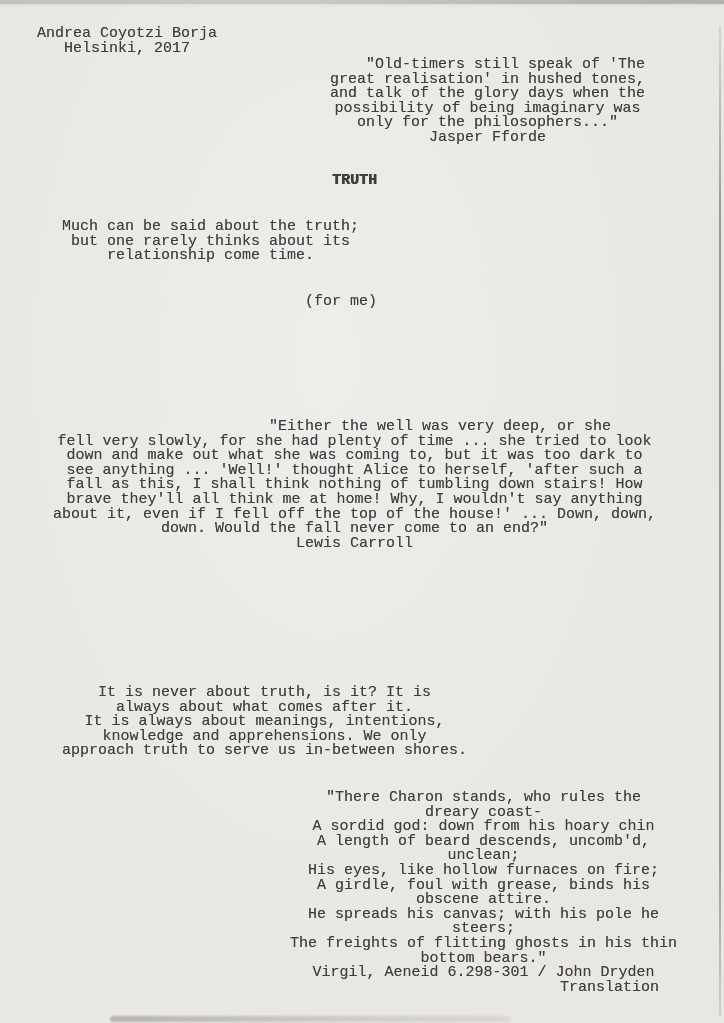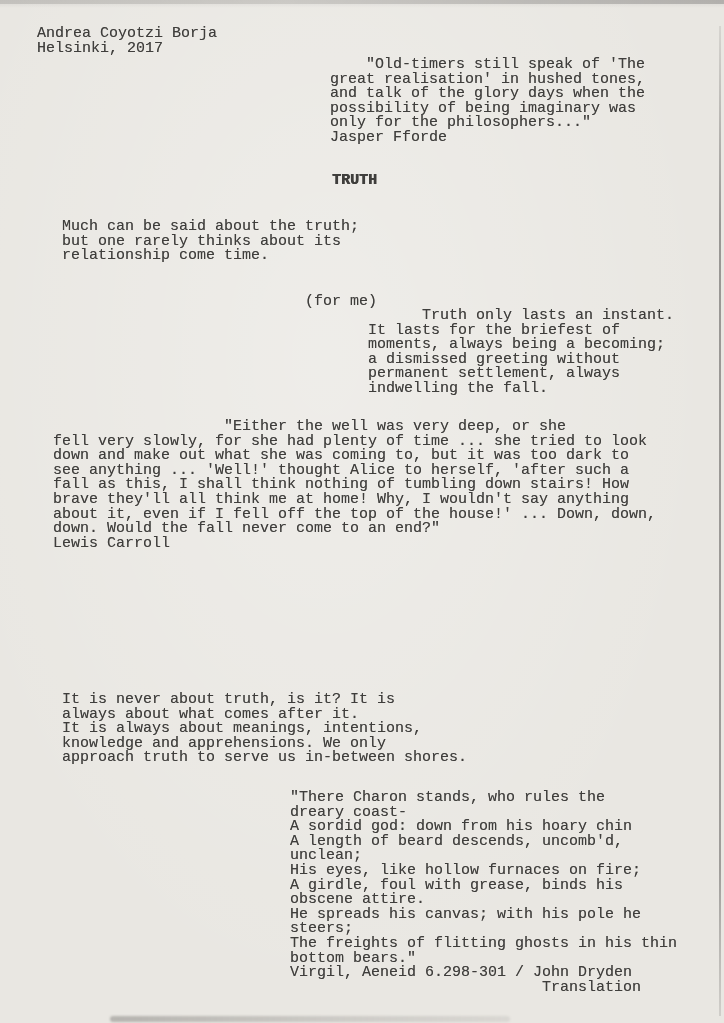--- a/index.html
+++ b/index.html
@@ -8,20 +8,21 @@
     width:724px;height:1023px;
     background:#e9e7e2;
     background-image:
       radial-gradient(ellipse at 45% 35%, rgba(255,255,255,0.25), rgba(0,0,0,0) 70%),
       linear-gradient(180deg, rgba(180,178,174,0.35) 0px, rgba(233,231,226,0) 8px);
     overflow:hidden;
     font-family:"Liberation Mono","DejaVu Sans Mono",monospace;
     font-size:15px;
     line-height:14.6px;
     color:#3f3e3c;
+    text-align:center;
   }
   .tw{
     position:absolute;
     white-space:pre;
     letter-spacing:0;
     text-shadow:0 0 0.6px rgba(64,62,60,0.55);
   }
   .top-edge{
     position:absolute;top:0;left:0;width:724px;height:4px;
     background:linear-gradient(90deg,#bdbbb7 0%,#c6c4c0 40%,#b3b1ae 75%,#a8a6a3 100%);
@@ -38,21 +39,21 @@
     border-radius:3px;
   }
   .b-author{left:37px;top:27px;}
   .b-fforde{left:330px;top:58px;}
   .b-title{left:332px;top:174px;font-weight:bold;text-shadow:0.5px 0 0 #3f3e3c,0 0 0.6px rgba(64,62,60,0.6);}
   .b-para1{left:62px;top:220px;}
   .b-forme{left:305px;top:295px;}
   .b-instant{left:368px;top:309px;}
   .b-carroll{left:53px;top:420px;}
   .b-para2{left:62px;top:583px;}
-  .b-para3{left:62px;top:686px;margin-top:7px;}
+  .b-para3{left:62px;top:686px;}
   .b-virgil{left:290px;top:791px;}
 </style>
 </head>
 <body>
 
 <div class="page">
   <div class="top-edge"></div>
   <div class="right-edge"></div>
   <div class="bottom-smudge"></div>
 
@@ -62,26 +63,20 @@
 great realisation' in hushed tones,
 and talk of the glory days when the
 possibility of being imaginary was
 only for the philosophers..."
 Jasper Fforde</div>
   <div class="tw b-title">TRUTH</div>
   <div class="tw b-para1">Much can be said about the truth;
 but one rarely thinks about its
 relationship come time.</div>
   <div class="tw b-forme">(for me)</div>
-  <div class="tw b-instant">      Truth only lasts an instant.
-It lasts for the briefest of
-moments, always being a becoming;
-a dismissed greeting without
-permanent settlement, always
-indwelling the fall.</div>
   <div class="tw b-carroll">                   "Either the well was very deep, or she
 fell very slowly, for she had plenty of time ... she tried to look
 down and make out what she was coming to, but it was too dark to
 see anything ... 'Well!' thought Alice to herself, 'after such a
 fall as this, I shall think nothing of tumbling down stairs! How
 brave they'll all think me at home! Why, I wouldn't say anything
 about it, even if I fell off the top of the house!' ... Down, down,
 down. Would the fall never come to an end?"
 Lewis Carroll</div>
   <div class="tw b-para3">It is never about truth, is it? It is

